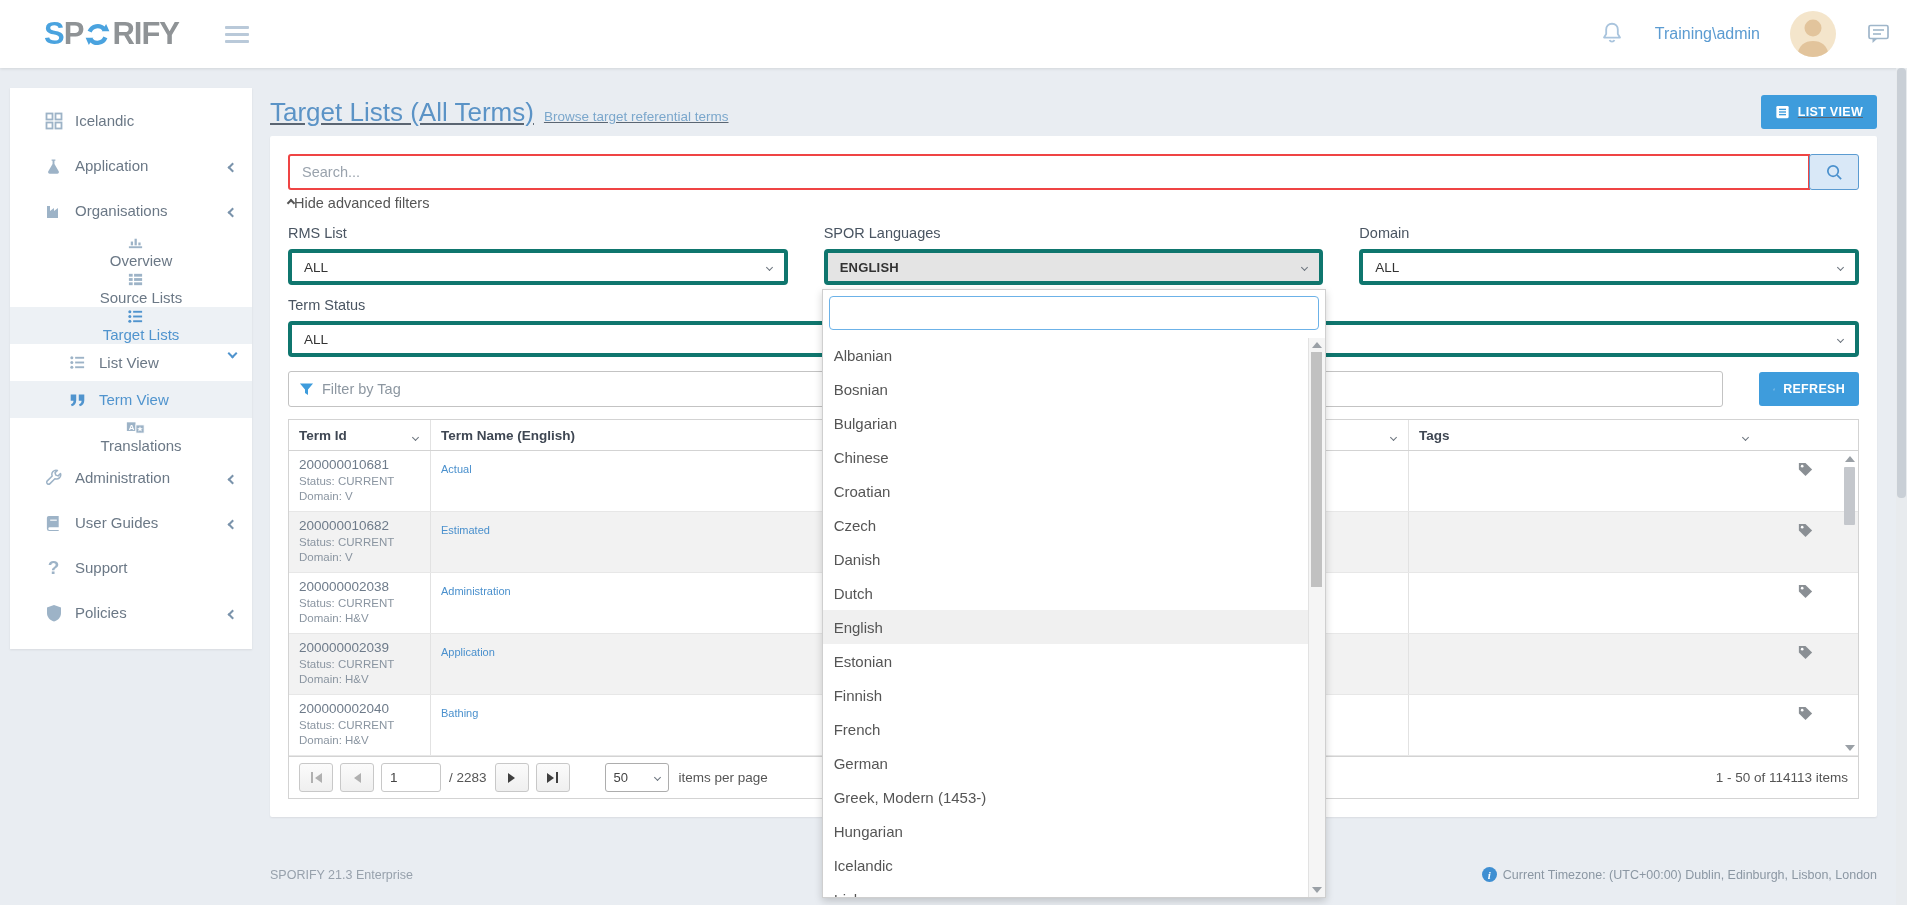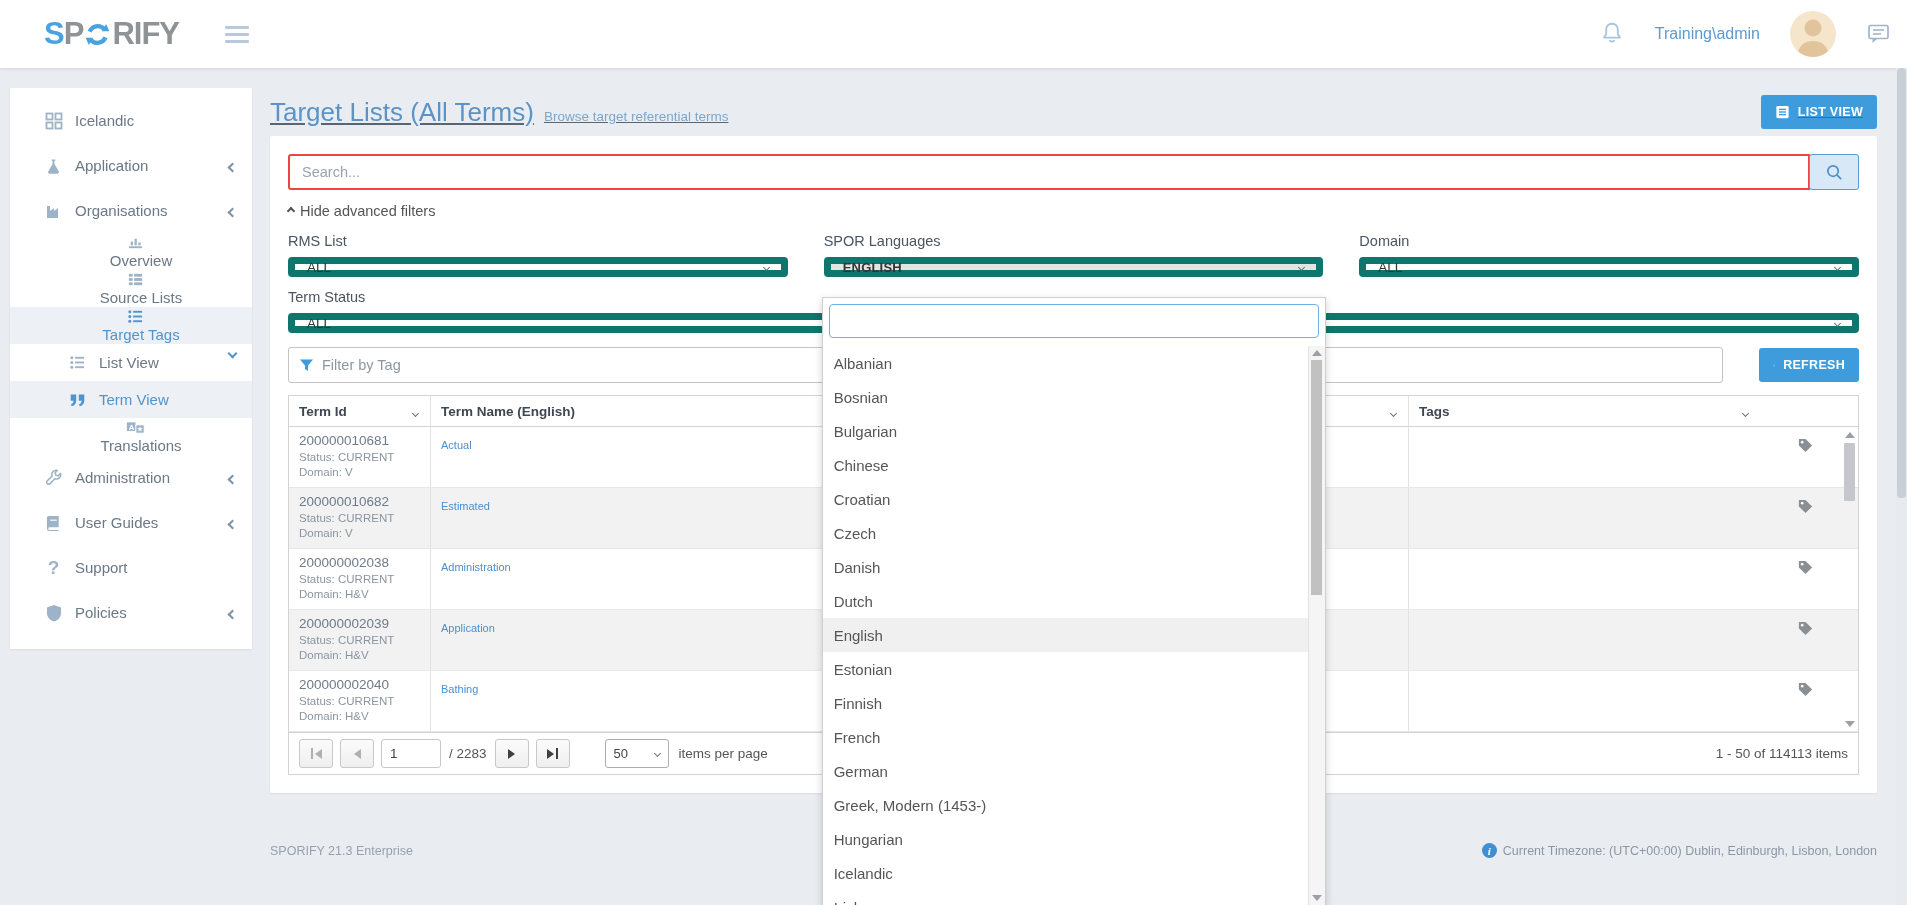--- a/index.html
+++ b/index.html
@@ -45,26 +45,26 @@
   .btn-blue { background:#3e9cdc; color:#fff; border:none; border-radius:3px; font-size:12.5px; font-weight:700; display:flex; align-items:center; gap:8px; padding:0 14px; height:34px; cursor:pointer; font-family:inherit; letter-spacing:.3px; }
   .title-row .btn-blue { margin-left:auto; }
 
   .card { margin-top:0; background:#fff; border-radius:2px; box-shadow:0 1px 2px rgba(0,0,0,.07); padding:18px; }
 
   .search-row { display:flex; }
   .search-input { flex:1; height:36px; border:2px solid #ef4444; border-radius:3px 0 0 3px; padding:0 12px; font-size:14.5px; font-family:inherit; color:#444; outline:none; }
   .search-input::placeholder { color:#9aa3ad; }
   .search-btn { width:50px; height:36px; background:#d9e8f7; border:1px solid #5b9bd1; border-radius:3px; margin-left:-1px; display:flex; align-items:center; justify-content:center; cursor:pointer; }
 
-  .hide-filters { margin-top:13px; display:flex; align-items:center; gap:6px; font-size:14.5px; color:#555; cursor:pointer; width:fit-content; }
+  .hide-filters { margin-top:5px; display:flex; align-items:center; font-size:14.5px; color:#555; cursor:pointer; width:fit-content; }
 
   .filter-grid { margin-top:14px; display:flex; gap:36px; }
   .filter-col { width:500px; position:relative; }
   .f-label { font-size:14.5px; color:#4a5562; margin-bottom:8px; }
-  .selectbox { height:20px; border:7px solid #0f766e; border-radius:4px; background:#fff; display:flex; align-items:center; padding:0 12px; font-size:13.5px; color:#333; cursor:pointer; }
+  .selectbox { height:36px; border:4px solid #0f766e; border-radius:4px; background:#fff; display:flex; align-items:center; padding:0 12px; font-size:13.5px; color:#333; cursor:pointer; }
   .selectbox .chev { margin-left:auto; }
   .selectbox.gray { background:#e4e4e4; font-weight:600; font-size:13px; color:#333; letter-spacing:.2px; }
   .full-row { margin-top:12px; }
 
   .tag-row { margin-top:14px; display:flex; align-items:center; }
   .tag-input-wrap { flex:1; height:36px; border:1px solid #c3c3c3; border-radius:3px; display:flex; align-items:center; padding:0 10px; gap:8px; }
   .tag-input { border:none; outline:none; flex:1; font-size:14.5px; font-family:inherit; color:#444; }
   .tag-input::placeholder { color:#8d97a1; }
   .tag-row .btn-blue { margin-left:36px; width:100px; justify-content:center; }
 
@@ -241,21 +241,21 @@
             <g fill="#5094ce">
               <circle cx="3" cy="4" r="1.6"></circle>
               <rect x="6.5" y="3" width="9.5" height="2"></rect>
               <circle cx="3" cy="9" r="1.6"></circle>
               <rect x="6.5" y="8" width="9.5" height="2"></rect>
               <circle cx="3" cy="14" r="1.6"></circle>
               <rect x="6.5" y="13" width="9.5" height="2"></rect>
             </g>
           </svg>
       </span>
-      <span class="lbl">Target Tags</span>
+      <span class="lbl">Target Lists</span>
       <span class="chev-right-slot"><span class="chev down"></span></span>
     </div>
 
     <div class="s-item s-subsub">
       <span class="icon16">
         <svg width="17" height="17" viewBox="0 0 18 18">
             <g fill="#9db3c7">
               <circle cx="3" cy="4" r="1.6"></circle>
               <rect x="6.5" y="3" width="9.5" height="2"></rect>
               <circle cx="3" cy="9" r="1.6"></circle>

